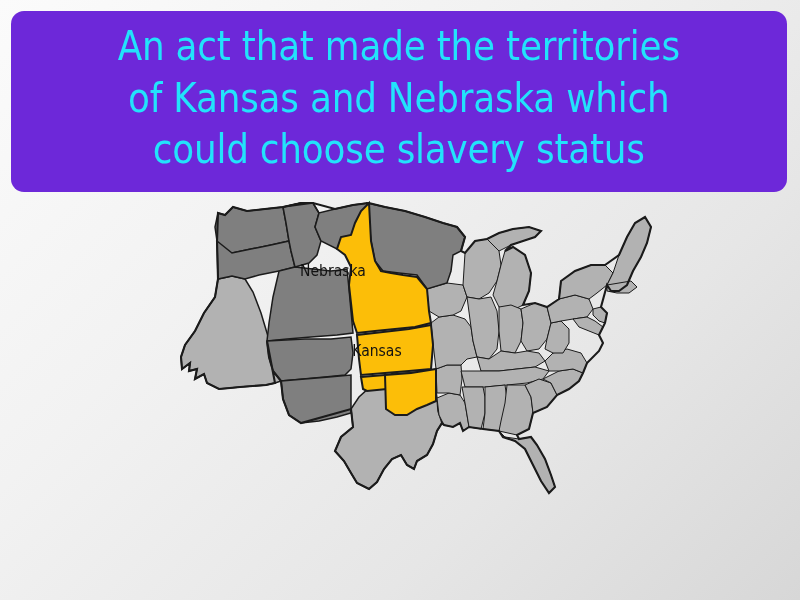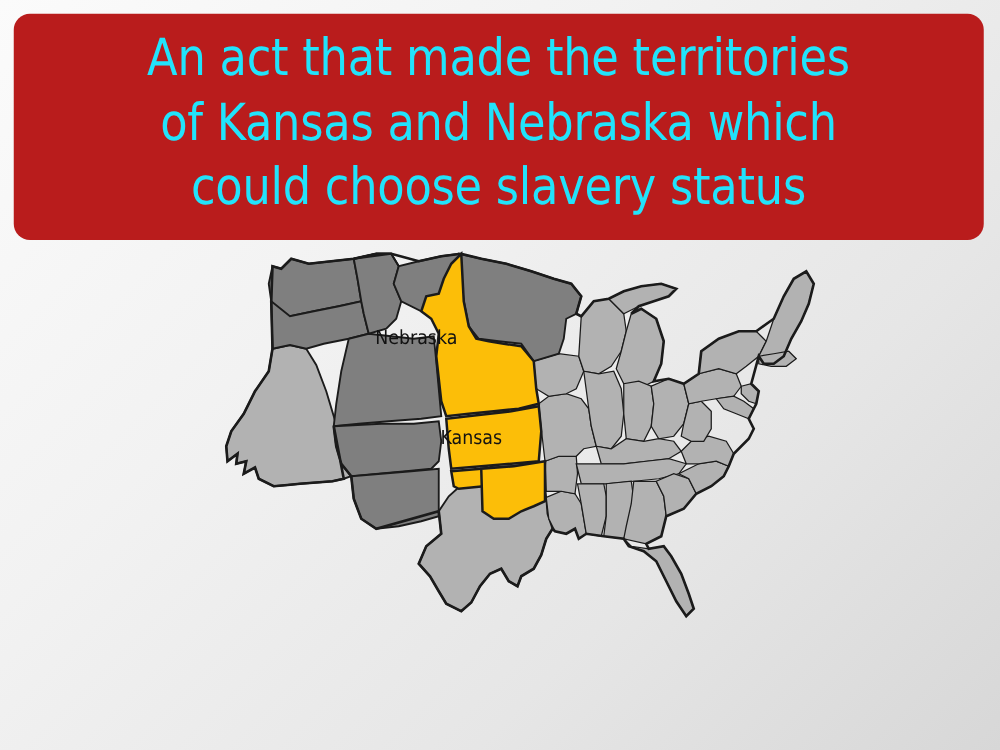--- a/index.html
+++ b/index.html
@@ -20,21 +20,21 @@
     width: 800px; height: 600px;
   }
 
   
   #title-banner {
     position: absolute;
     left: 11px;
     top: 11px;
     width: 776px;
     height: 181px;
-    background: #b91c1c;
+    background: #6d28d9;
     border-radius: 13px;
     box-sizing: border-box;
     display: flex;
     align-items: center;
     justify-content: center;
     padding: 4px 14px 10px 14px;
   }
   #title-text {
     color: #22e3fb;
     font-family: "DejaVu Sans Condensed", "Liberation Sans Narrow", "Liberation Sans", sans-serif;

